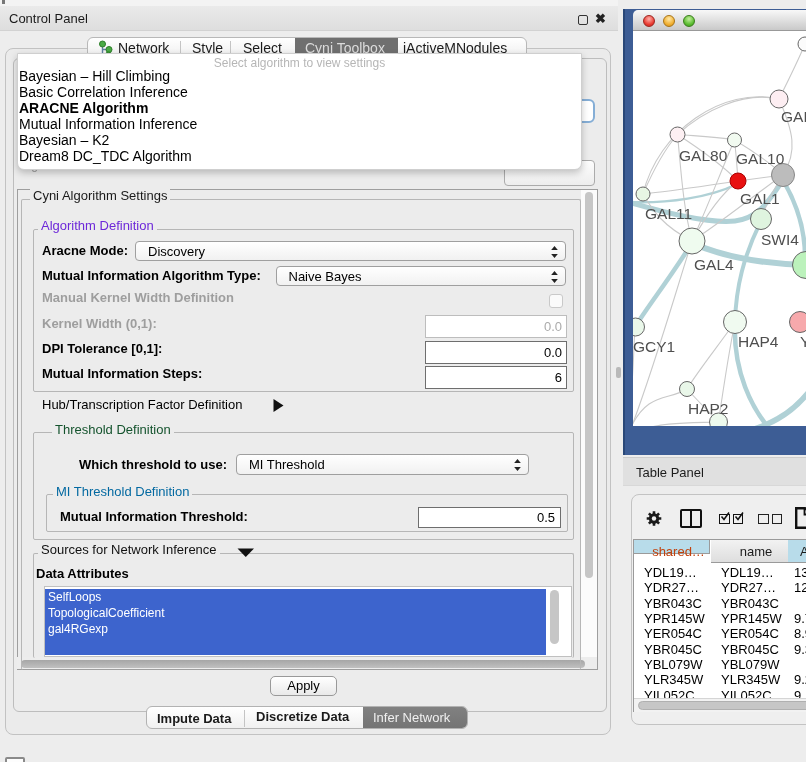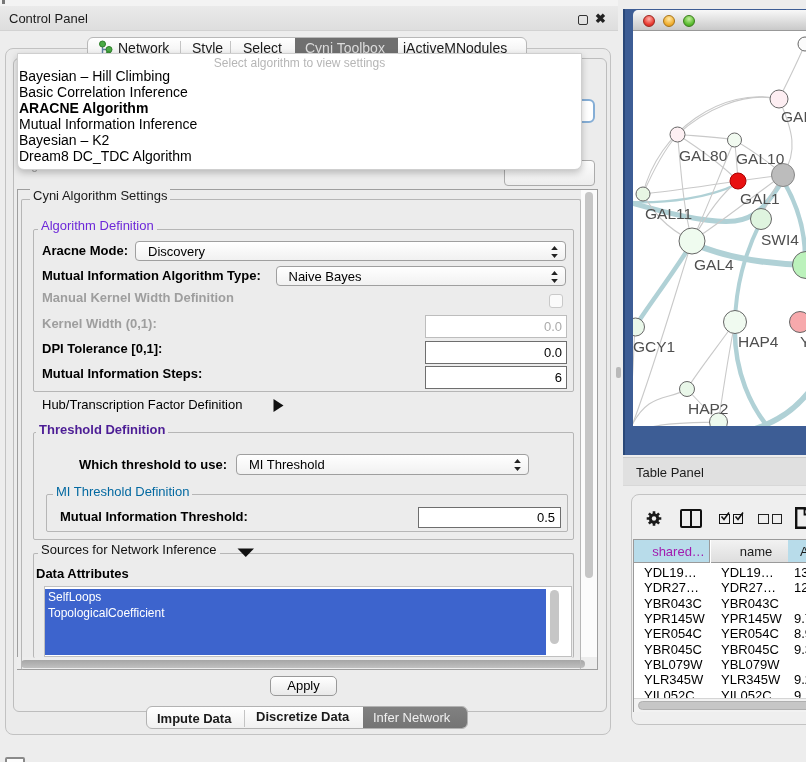--- a/index.html
+++ b/index.html
@@ -99,21 +99,21 @@
 
 <div class="abs b13" style="left:42px;top:366px;">Mutual Information Steps:</div>
 <div class="tfield" style="left:424.5px;top:366px;width:142.5px;height:23px;border:1px solid #6e6e6e;color:#000;line-height:21px;padding-right:4px;">6</div>
 
 <div class="abs r13" style="left:42px;top:397px;">Hub/Transcription Factor Definition</div>
 <svg class="abs" style="left:272px;top:398px;" width="13" height="15">
     <path d="M1.5 1 L11.5 7.5 L1.5 14 Z" fill="#111"></path>
   </svg>
 
 <div class="grp" style="left:32.5px;top:432px;width:541px;height:108px;"></div>
-<div class="grplbl" style="left:36px;top:423px;color:#4c1d95;font-weight:bold;">Threshold Definition</div>
+<div class="grplbl" style="left:52px;top:423px;color:#14532d;">Threshold Definition</div>
 
 <div class="abs b13" style="left:79px;top:457px;">Which threshold to use:</div>
 <div class="combo" style="left:236px;top:454px;width:292.5px;height:20.5px;">
   <span class="ctext">MI Threshold</span>
     <svg class="arrows" width="7" height="12" viewBox="0 0 7 12">
       <path d="M3.5 0 L6.8 4 L0.2 4 Z" fill="#222"></path>
       <path d="M3.5 12 L6.8 8 L0.2 8 Z" fill="#222"></path>
     </svg>
 </div>
 
@@ -128,20 +128,21 @@
 <svg class="abs" style="left:237px;top:548px;" width="18" height="10">
     <path d="M0.5 0.5 L17 0.5 L8.75 9 Z" fill="#111"></path>
   </svg>
 
 <div class="abs b13" style="left:36px;top:566px;">Data Attributes</div>
 
 <div class="abs" style="left:43.5px;top:585.5px;width:528.5px;height:71.5px;background:#fff;border:1px solid #c0c0c0;overflow:hidden;">
   <div class="abs" style="left:0.5px;top:2px;background:#3d64cd;color:#fff;font-size:12px;height:66px;width:501px;">
     <div style="height:16.4px;padding-left:3px;line-height:16.8px;">SelfLoops</div>
     <div style="height:16.4px;padding-left:3px;line-height:16.8px;">TopologicalCoefficient</div>
+    <div style="height:16.4px;padding-left:3px;line-height:16.8px;">gal4RGexp</div>
   </div>
   <div class="abs" style="left:505px;top:3px;width:9px;height:54px;background:#c6c6c6;border-radius:4.5px;"></div>
 </div>
 
 <div class="abs" style="left:270px;top:676px;width:67px;height:20px;background:linear-gradient(#ffffff,#e9e9e9);border:1px solid #999;border-radius:5px;text-align:center;font-size:13px;line-height:18px;color:#000;">Apply</div>
 
 <div class="abs" style="left:146px;top:706px;width:322px;height:23px;background:linear-gradient(#ffffff,#f0f0f0);border:1px solid #b2b2b2;border-radius:6px;overflow:hidden;">
   <div class="abs" style="left:97px;top:3px;width:1px;height:17px;background:#c4c4c4;"></div>
   <div class="abs" style="left:216px;top:0;width:106px;height:23px;background:linear-gradient(#818181,#737373);"></div>
   <div class="abs" style="left:10px;top:4px;font-size:13px;font-weight:bold;color:#1a1a1a;">Impute Data</div>
@@ -272,21 +273,21 @@
   </svg>
 <div class="abs" style="left:758px;top:513.5px;width:10.5px;height:10.5px;border:1.4px solid #222;"></div>
 <div class="abs" style="left:771.5px;top:513.5px;width:10.5px;height:10.5px;border:1.4px solid #222;"></div>
 <svg class="abs" style="left:795px;top:507px;" width="18" height="22" viewBox="0 0 18 22">
     <path d="M1.2 1.2 L10 1.2 L16 7 L16 20.8 L1.2 20.8 Z" fill="#efefef" stroke="#111" stroke-width="2.4"></path>
     <path d="M9.5 1.2 L9.5 7.5 L16 7.5" fill="none" stroke="#111" stroke-width="1.8"></path>
   </svg>
 
 <div class="abs" style="left:633px;top:539px;width:173px;height:173px;background:#fff;border-left:1px solid #9a9a9a;border-top:1px solid #9a9a9a;overflow:hidden;">
 
-  <div class="abs" style="left:0;top:0;width:76px;height:23px;background:#b8dcea;border-right:1px solid #9a9a9a;border-bottom:1px solid #9a9a9a;text-align:center;font-size:13px;line-height:23px;color:#a21caf;padding-left:14px;">shared…</div>
+  <div class="abs" style="left:0;top:0;width:76px;height:14px;background:#b8dcea;border-right:1px solid #9a9a9a;border-bottom:1px solid #9a9a9a;text-align:center;font-size:13px;line-height:23px;color:#c2410c;padding-left:14px;">shared…</div>
   <div class="abs" style="left:77px;top:0;width:84px;height:23px;background:linear-gradient(#f2f2f2,#dedede);border-right:1px solid #9a9a9a;border-bottom:1px solid #9a9a9a;text-align:center;font-size:13px;line-height:23px;color:#1c1c1c;padding-left:7px;">name</div>
   <div class="abs" style="left:154px;top:0;width:60px;height:23px;background:#b8dcea;border-bottom:1px solid #9a9a9a;text-align:left;padding-left:12px;font-size:13px;line-height:23px;color:#1c1c1c;">A</div>
 
   <div class="abs" style="left:0;top:25px;font-size:13px;color:#000;line-height:15.35px;white-space:nowrap;width:240px;">
     <div><span class="c1">YDL19…</span><span class="c2">YDL19…</span><span>13.1</span></div>
     <div><span class="c1">YDR27…</span><span class="c2">YDR27…</span><span>12.4</span></div>
     <div><span class="c1">YBR043C</span><span class="c2">YBR043C</span><span></span></div>
     <div><span class="c1">YPR145W</span><span class="c2">YPR145W</span><span>9.7</span></div>
     <div><span class="c1">YER054C</span><span class="c2">YER054C</span><span>8.9</span></div>
     <div><span class="c1">YBR045C</span><span class="c2">YBR045C</span><span>9.3</span></div>

